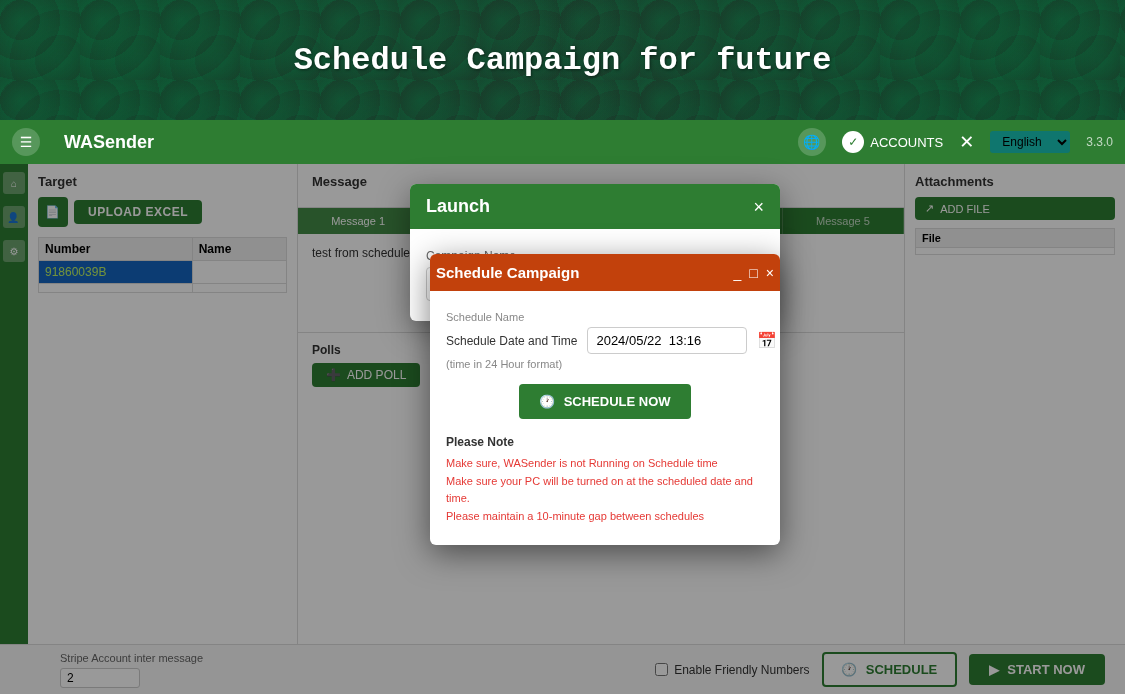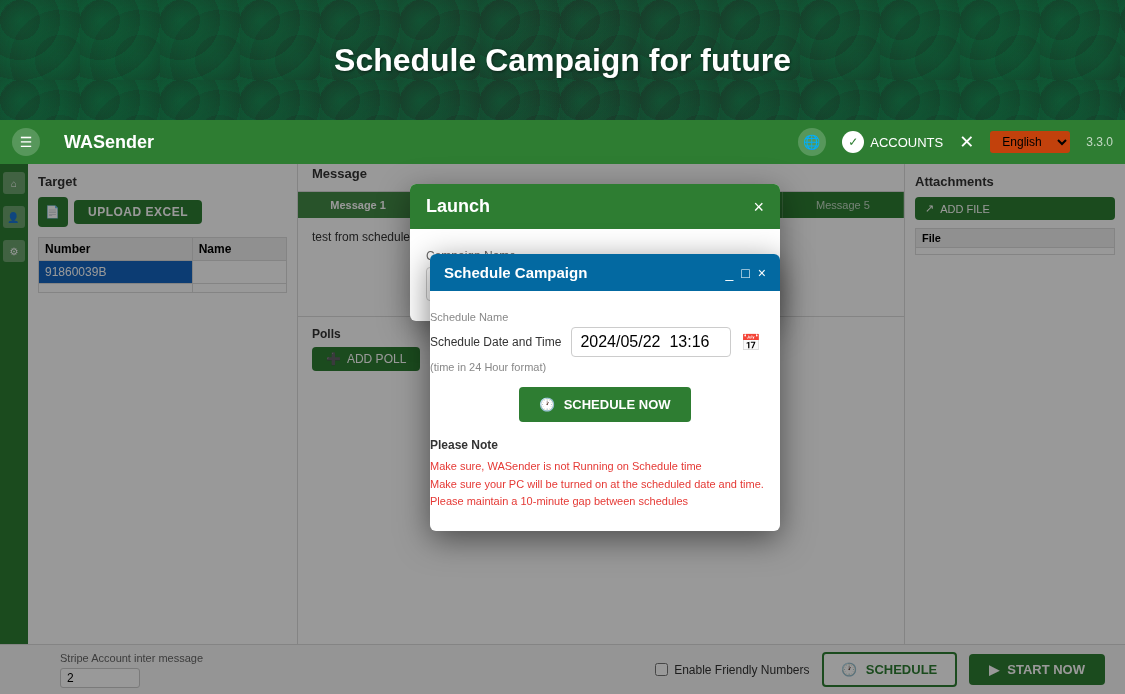--- a/index.html
+++ b/index.html
@@ -10,20 +10,21 @@
       width: 100%;
       height: 120px;
       background: #1a3a2a;
       background-image: radial-gradient(circle at 10% 50%, rgba(0,100,50,0.3) 0%, transparent 50%),
                         radial-gradient(circle at 90% 50%, rgba(0,100,50,0.3) 0%, transparent 50%);
       display: flex;
       align-items: center;
       justify-content: center;
       position: relative;
       overflow: hidden;
+      font-family: Liberation Mono, monospace;
     }
     .hero::before {
       content: '';
       position: absolute;
       inset: 0;
       background-image: repeating-radial-gradient(circle at 20px 20px, rgba(0,150,80,0.15) 0px, transparent 20px),
                         repeating-radial-gradient(circle at 60px 60px, rgba(0,150,80,0.1) 0px, transparent 25px);
       background-size: 80px 80px;
     }
     .hero h1 {
@@ -69,21 +70,21 @@
     .navbar-wa-icon {
       width: 22px; height: 22px;
       background: white; border-radius: 50%;
       display: flex; align-items: center; justify-content: center;
       font-size: 12px; color: #2e7d32;
     }
     .navbar-tools {
       color: white; font-size: 18px; cursor: pointer;
     }
     .navbar-lang {
-      background: #c2410c;
+      background: #0f766e;
       border: none;
       border-radius: 3px;
       padding: 3px 8px;
       font-size: 12px;
       cursor: pointer;
     }
     .navbar-version {
       color: rgba(255,255,255,0.7);
       font-size: 12px;
     }
@@ -160,50 +161,50 @@
       text-align: left;
       padding: 4px 6px;
       border: 1px solid #ddd;
     }
     .target-table td {
       padding: 4px 6px;
       border: 1px solid #ddd;
     }
     .cell-highlighted {
       background: #1565c0;
-      color: #ffffff;
+      color: #bef264;
     }
 
     
     .middle-panel {
       flex: 1;
       background: white;
       border-right: 1px solid #ddd;
       padding: 0;
       overflow: hidden;
     }
     .message-header {
-      padding: 2px 14px;
+      padding: 10px 14px;
       border-bottom: 1px solid #ddd;
     }
     .message-tabs {
       display: flex;
       background: #2e7d32;
       overflow: hidden;
     }
     .msg-tab {
       flex: 1;
       padding: 7px 10px;
       font-size: 11px;
       color: rgba(255,255,255,0.7);
       text-align: center;
       cursor: pointer;
       border-right: 1px solid rgba(255,255,255,0.2);
     }
-    .msg-tab.active { color: white; font-weight: bold; background: rgba(255,255,255,0.1); }
+    .msg-tab.active { color: white; font-weight: normal; background: rgba(255,255,255,0.1); }
     .message-content {
       padding: 12px 14px;
     }
     .test-msg {
       font-size: 12px;
       color: #333;
     }
     .polls-section {
       padding: 10px 14px;
       border-top: 1px solid #ddd;
@@ -381,43 +382,43 @@
       top: 90px;
       left: 430px;
       width: 350px;
       background: white;
       border-radius: 6px;
       box-shadow: 0 8px 32px rgba(0,0,0,0.5);
       z-index: 30;
       overflow: hidden;
     }
     .schedule-modal-header {
-      background: #0369a1;
-      color: white;
-      padding: 10px 14px;
+      background: #c2410c;
+      color: white;
+      padding: 10px 6px;
       display: flex;
       align-items: flex-end;
       justify-content: space-between;
     }
     .schedule-modal-title {
       font-size: 15px;
       font-weight: bold;
     }
     .schedule-modal-controls {
       display: flex; gap: 8px;
     }
     .win-ctrl {
       background: none;
       border: none;
       color: white;
       font-size: 14px;
       cursor: pointer;
     }
     .schedule-modal-body {
-      padding: 20px 0;
+      padding: 20px 16px;
     }
     .field-label {
       font-size: 11px;
       color: #888;
       margin-bottom: 4px;
     }
     .field-value {
       font-size: 15px;
       color: #222;
       font-weight: 500;
@@ -435,21 +436,21 @@
     }
     .datetime-label {
       font-size: 12px;
       color: #333;
       white-space: nowrap;
     }
     .datetime-input {
       border: 1px solid #ccc;
       border-radius: 4px;
       padding: 5px 8px;
-      font-size: 16px;
+      font-size: 13px;
       width: 160px;
     }
     .datetime-hint {
       font-size: 11px;
       color: #888;
       text-align: left;
       margin-bottom: 14px;
       margin-right: 10px;
     }
     .schedule-now-btn {

